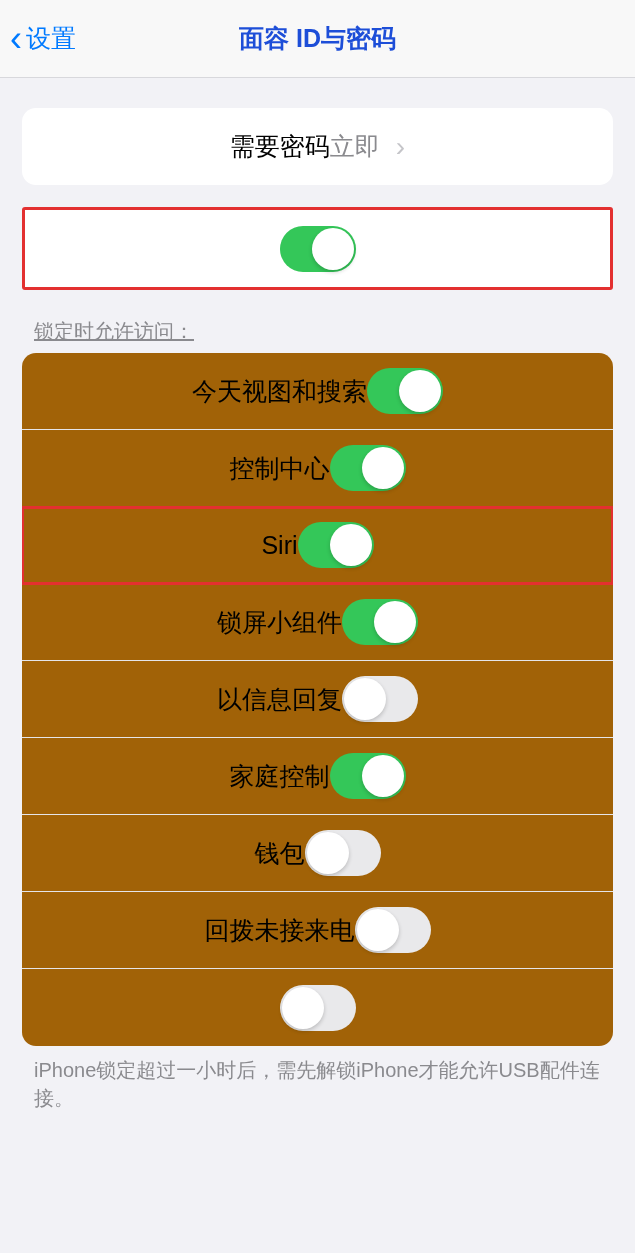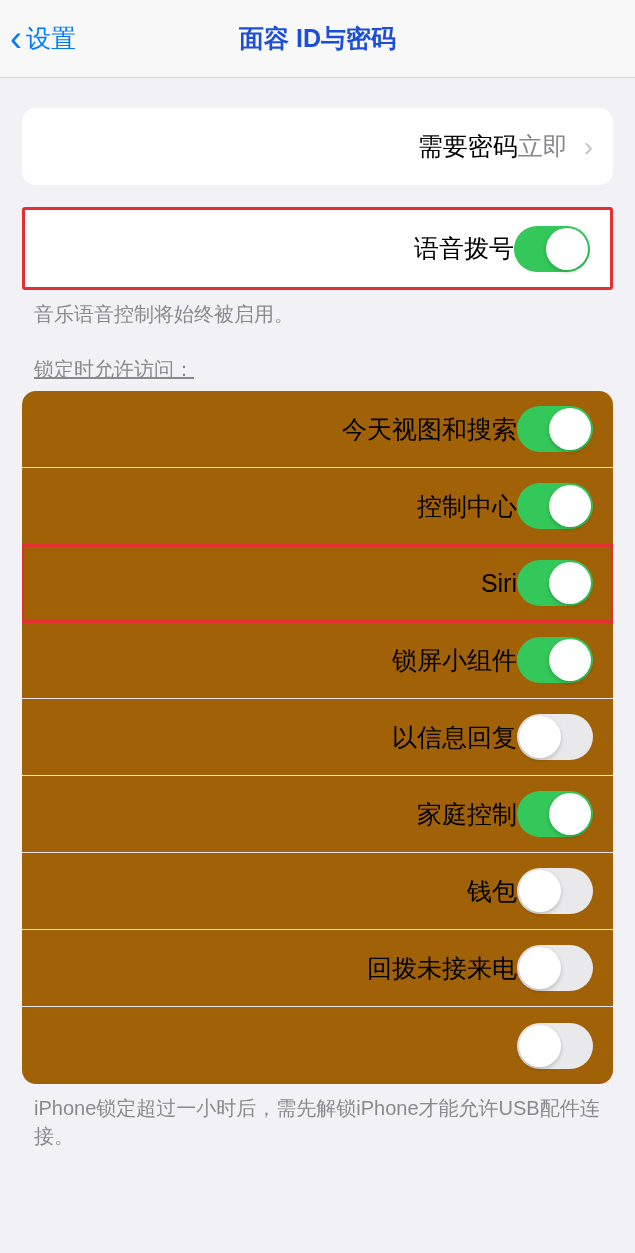--- a/index.html
+++ b/index.html
@@ -53,21 +53,21 @@
       overflow: hidden;
     }
     .group.highlight-1 {
       border: 3px solid #e33030;
       border-radius: 3px;
       margin-top: 22px;
     }
     .row {
       display: flex;
       align-items: center;
-      justify-content: flex-end;
+      justify-content: center;
       padding: 0 20px;
       height: 77px;
       border-bottom: 1px solid #e5e5e9;
     }
     .row:last-child {
       border-bottom: none;
     }
     .row.highlight {
       outline: 3px solid #e33030;
       outline-offset: -2px;
@@ -155,27 +155,25 @@
       <span class="row-label">需要密码</span>
       <div class="row-right">
         <span class="row-detail">立即</span>
         <span class="chevron-right">›</span>
       </div>
     </div>
   </div>
 
   <div class="group highlight-1">
     <div class="row">
-      <span class="row-label">语音拨号</span>
       <div class="toggle on">
         <div class="toggle-knob"></div>
       </div>
     </div>
   </div>
-  <div class="footer-text">音乐语音控制将始终被启用。</div>
 
   <div class="section-header">锁定时允许访问：</div>
   <div class="group-2" id="lock-access-list">
       <div class="row">
         <span class="row-label">今天视图和搜索</span>
         <div class="toggle on">
           <div class="toggle-knob"></div>
         </div>
       </div>
       <div class="row">

